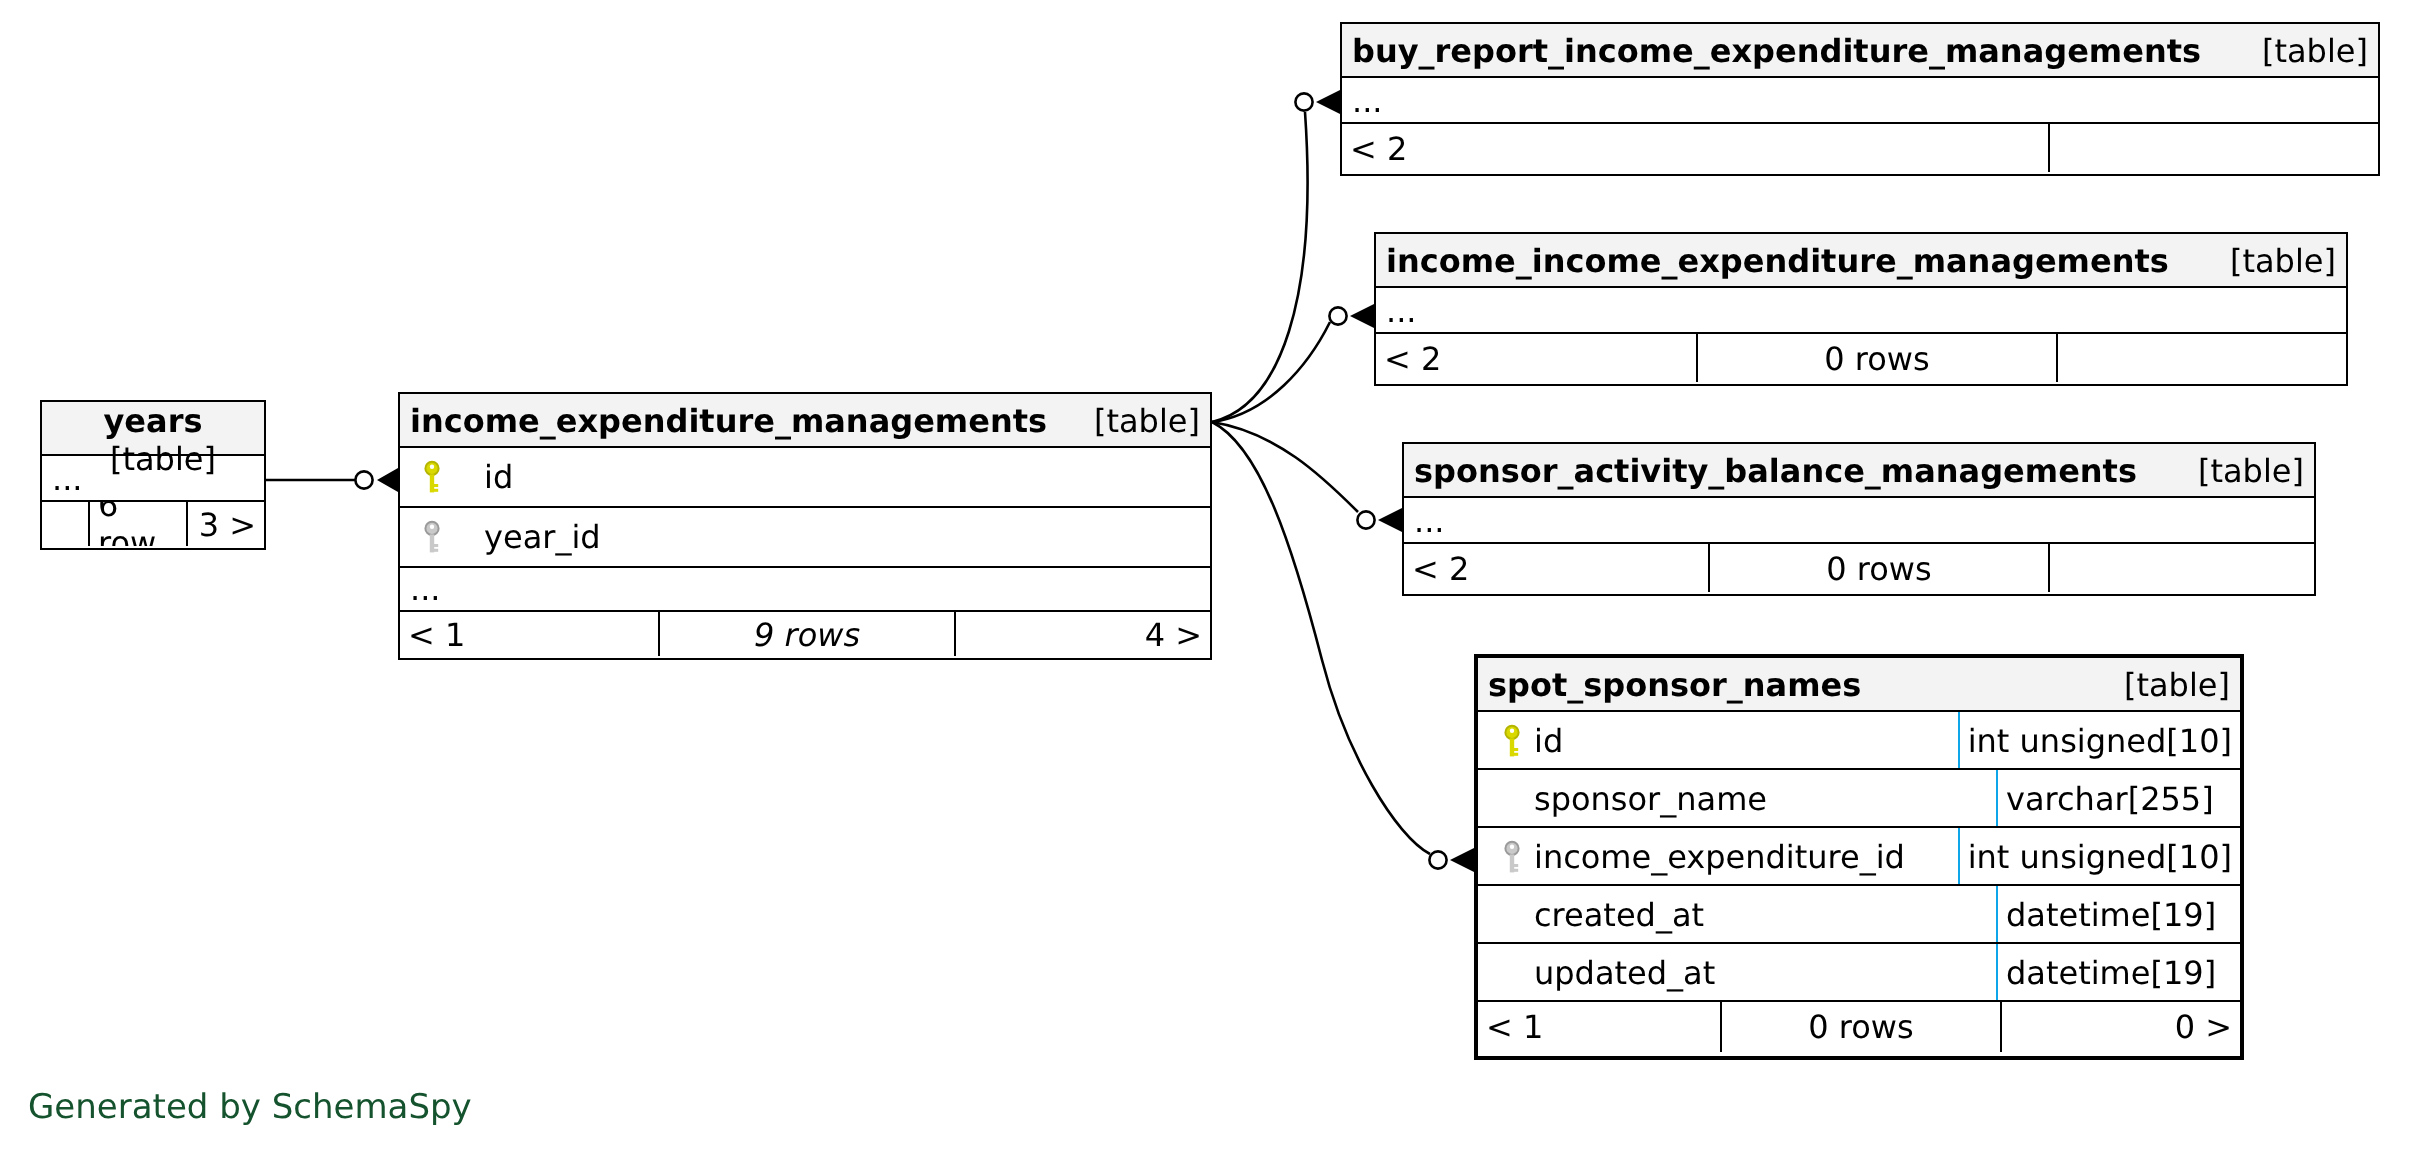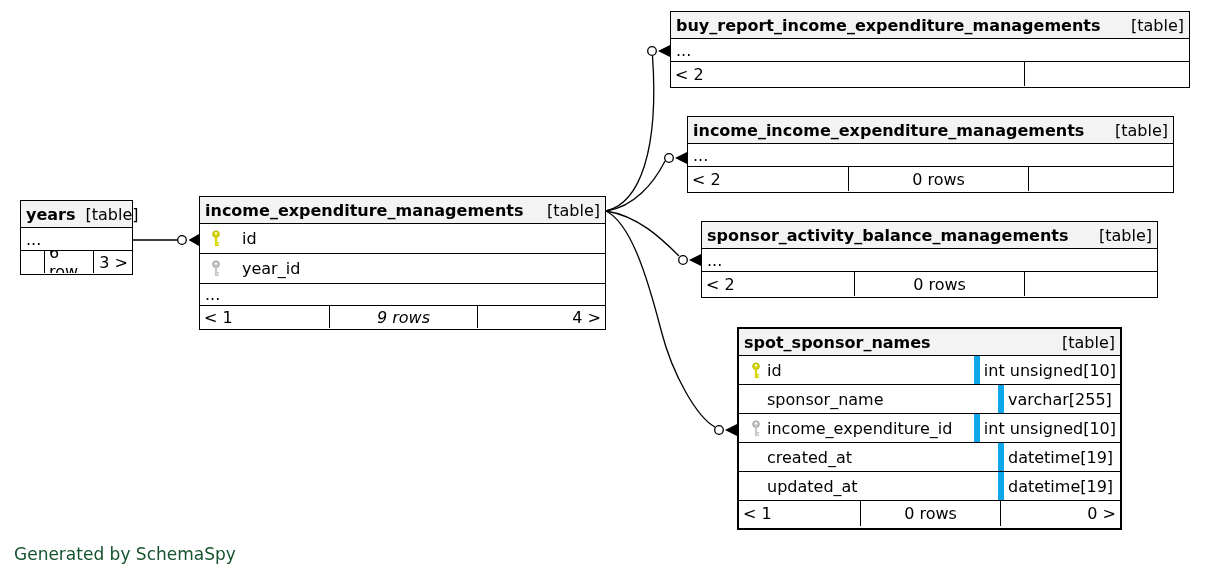--- a/index.html
+++ b/index.html
@@ -22,34 +22,34 @@
   .ttag{white-space:nowrap;margin-left:10px;}
   .trow{
     display:flex;align-items:center;border-bottom:1px solid #000;
     box-sizing:border-box;white-space:nowrap;
   }
   .trow.col{height:30px;}
   .trow.ellipsis{height:23px;padding-left:5px;}
   .iconslot{width:13px;height:17px;flex:0 0 13px;display:flex;align-items:center;}
   .collabel{white-space:nowrap;}
   .typecell{
-    margin-left:auto;align-self:stretch;border-left:6px solid #0ea5e9;
+    margin-left:auto;align-self:stretch;border-left:1px solid #0ea5e9;
     flex:0 0 122px;display:flex;align-items:center;padding:0 4px;
     box-sizing:border-box;
   }
   .tfoot{display:flex;align-items:stretch;box-sizing:border-box;}
   .fc{display:flex;align-items:center;padding:0 4px;box-sizing:border-box;overflow:hidden;}
   .fc+.fc{border-left:1px solid #000;}
   .fc.c{justify-content:center;}
   .fc.r{justify-content:flex-end;}
   .fc.last{flex:1 1 auto;}
 
   
   #t-years{left:20px;top:200px;width:113px;height:75px;}
-  #t-years .thead{height:27px;}
+  #t-years .thead{height:27px;flex-direction:column;}
   #t-years .trow.ellipsis{height:23px;}
   #t-years .tfoot{height:22px;}
   #t-years .fc1{flex:0 0 23px;}
   #t-years .fc2{flex:0 0 49px;}
 
   #t-iem{left:199px;top:168px;width:407px;height:134px;margin-top:28px;}
   #t-iem .trow.ellipsis{height:22px;}
   #t-iem .tfoot{height:22px;}
   #t-iem .collabel{margin-left:19px;}
   #t-iem .iconslot{margin-left:10px;}

